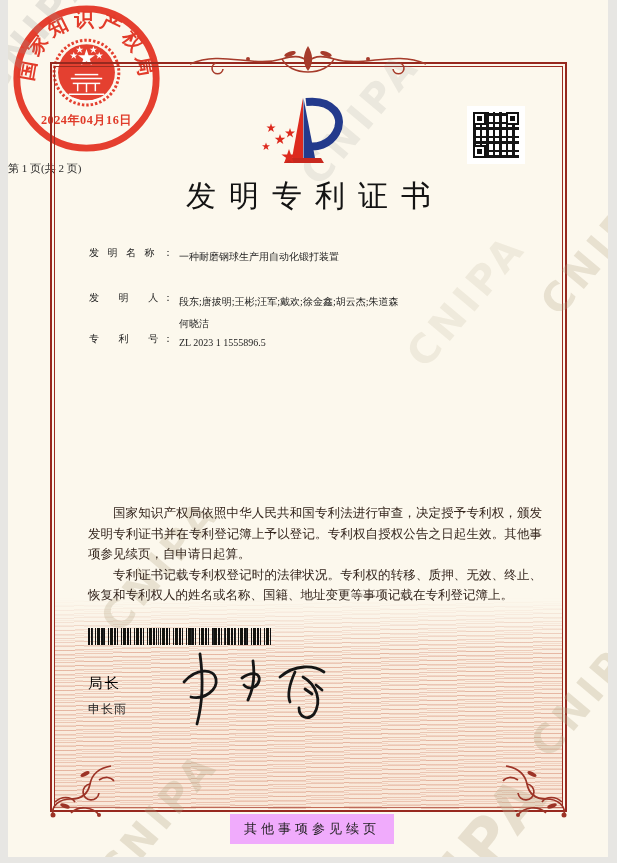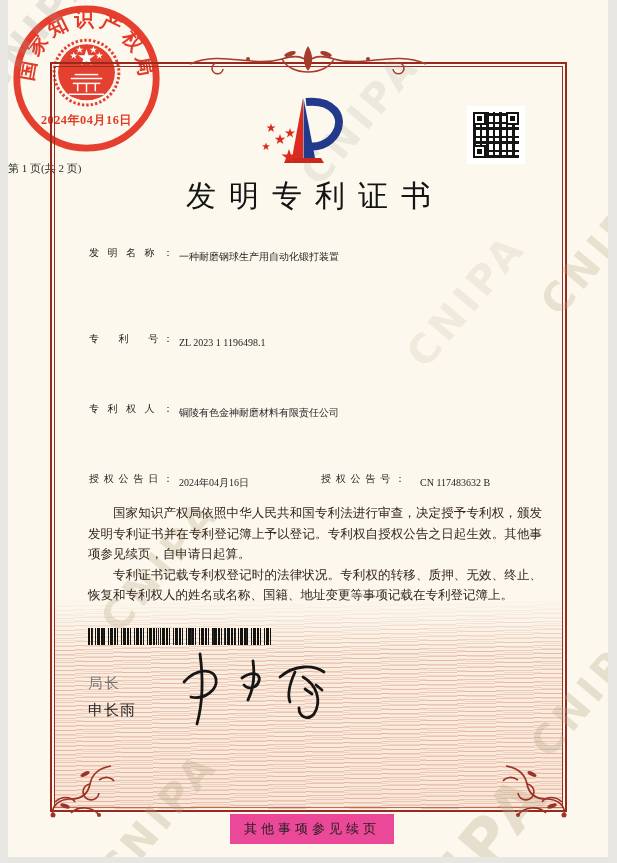--- a/index.html
+++ b/index.html
@@ -73,39 +73,39 @@
   
   #paras { left:80px; top:503px; width:454px; font-size:12.5px; line-height:20.5px;
            text-align:justify; color:#33241c; }
   #paras p { text-indent:2em; }
 
   
   #barcode { left:80px; top:628px; width:183px; height:17px;
     background-image:
       repeating-linear-gradient(90deg, #101010 0 2px, rgba(0,0,0,0) 2px 3px, #101010 3px 4px, rgba(0,0,0,0) 4px 7px, #101010 7px 8px, rgba(0,0,0,0) 8px 9px, #14140f 9px 12px, rgba(0,0,0,0) 12px 13px),
       repeating-linear-gradient(90deg, rgba(0,0,0,0) 0 4px, #262626 4px 5px, rgba(0,0,0,0) 5px 11px); }
-  #sig-title { left:80px; top:674px; font-size:14.5px; color:#737373;
+  #sig-title { left:80px; top:674px; font-size:14.5px; color:#000000;
                font-family:"Liberation Sans","DejaVu Sans",sans-serif; font-weight:500; letter-spacing:2px; }
-  #sig-name  { left:80px; top:701px; font-size:15px; color:#222;
+  #sig-name  { left:80px; top:701px; font-size:12px; color:#222;
                font-family:Liberation Serif, serif; font-weight:500; letter-spacing:1px; }
   #signature { left:148px; top:648px; z-index:2; }
 
   #seal { left:384px; top:629px; z-index:3; }
   #seal text { font-weight:bold; }
   .seal-arc  { font-size:20px; letter-spacing:5px; fill:#e02c1a; }
   .seal-date { font-size:12.5px; fill:#de2b19; letter-spacing:0.5px; }
 
   #pageno { left:42px; top:787px; width:517px; font-size:11px; color:#2c2c2c; z-index:2; }
 
   .corner-orn { position:absolute; z-index:4; }
   #orn-bl { left:33px;  top:762px; }
   #orn-br { left:494px; top:762px; transform:scaleX(-1); }
   #orn-top { position:absolute; left:178px; top:42px; z-index:4; }
 
-  #footnote { left:222px; top:814px; background:#ec4899; padding:6px 14px; font-size:13px;
+  #footnote { left:222px; top:814px; background:#f0abfc; padding:6px 14px; font-size:13px;
               letter-spacing:4px; color:#1f1f1f; z-index:5; }
 </style>
 </head>
 <body>
 
 <div id="paper">
 
   
   <span class="wm w1">CNIPA</span>
   <span class="wm w2">CNIPA</span>
@@ -161,29 +161,26 @@
       <div class="finder f-bl"></div>
     </div>
   </div>
 
   <div id="title" class="z2">发明专利证书</div>
 
   
   <div class="row" id="row-name">
     <span class="fl">发明名称：</span><span class="fv">一种耐磨钢球生产用自动化锻打装置</span>
   </div>
+  <div class="row" id="row-inventor">
+    <span class="fl">发　明　人：</span><span class="fv">段东;唐拔明;王彬;汪军;戴欢;徐金鑫;胡云杰;朱道森
+何晓洁</span>
+  </div>
   <div class="row" id="row-patentno">
-    <span class="fl">专　利　号：</span><span class="fv">ZL 2023 1 1196498.1</span>
-  </div>
-  <div class="row" id="row-patentee">
-    <span class="fl">专利权人：</span><span class="fv">铜陵有色金神耐磨材料有限责任公司</span>
-  </div>
-  <div class="row" id="row-grant">
-    <span class="fl">授权公告日：</span><span class="fv">2024年04月16日</span>
-    <span class="fl fl2">授权公告号：</span><span class="fv fv2">CN 117483632 B</span>
+    <span class="fl">专　利　号：</span><span class="fv">ZL 2023 1 1555896.5</span>
   </div>
 
   
   <div id="paras" class="z2">
     <p>国家知识产权局依照中华人民共和国专利法进行审查，决定授予专利权，颁发发明专利证书并在专利登记簿上予以登记。专利权自授权公告之日起生效。其他事项参见续页，自申请日起算。</p>
     <p>专利证书记载专利权登记时的法律状况。专利权的转移、质押、无效、终止、恢复和专利权人的姓名或名称、国籍、地址变更等事项记载在专利登记簿上。</p>
   </div>
 
   
   <div id="barcode" class="z2"></div>

